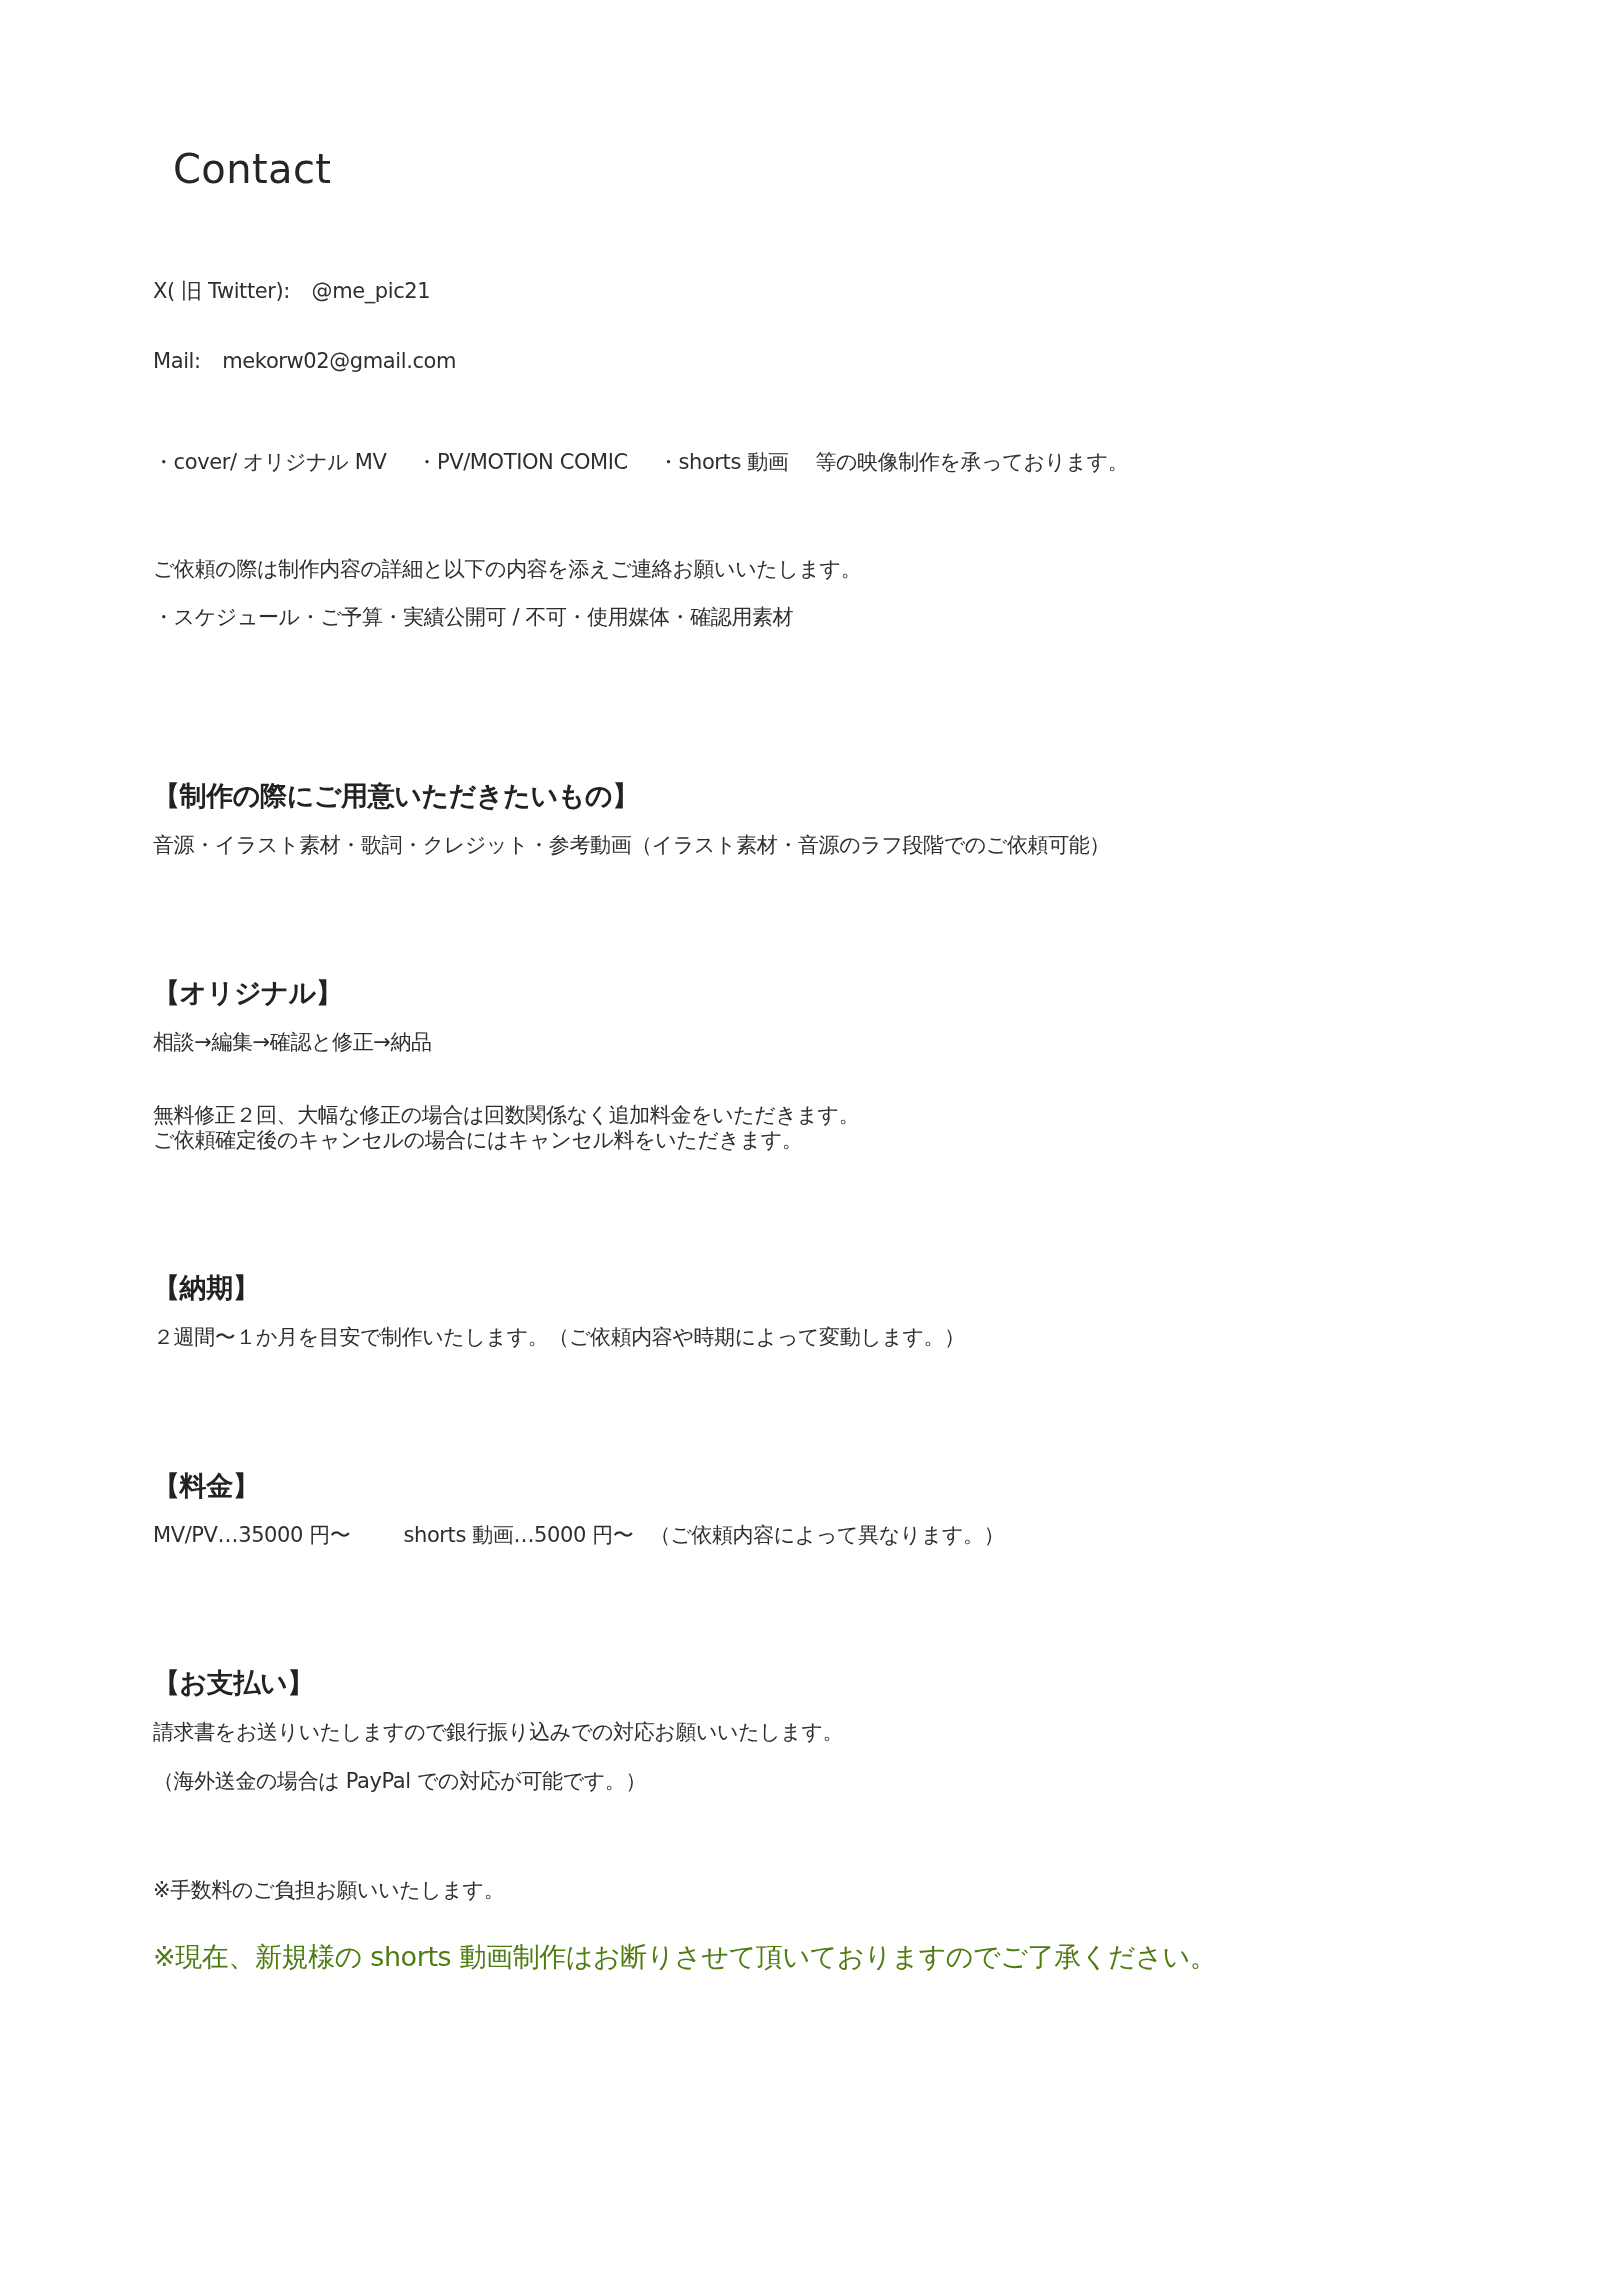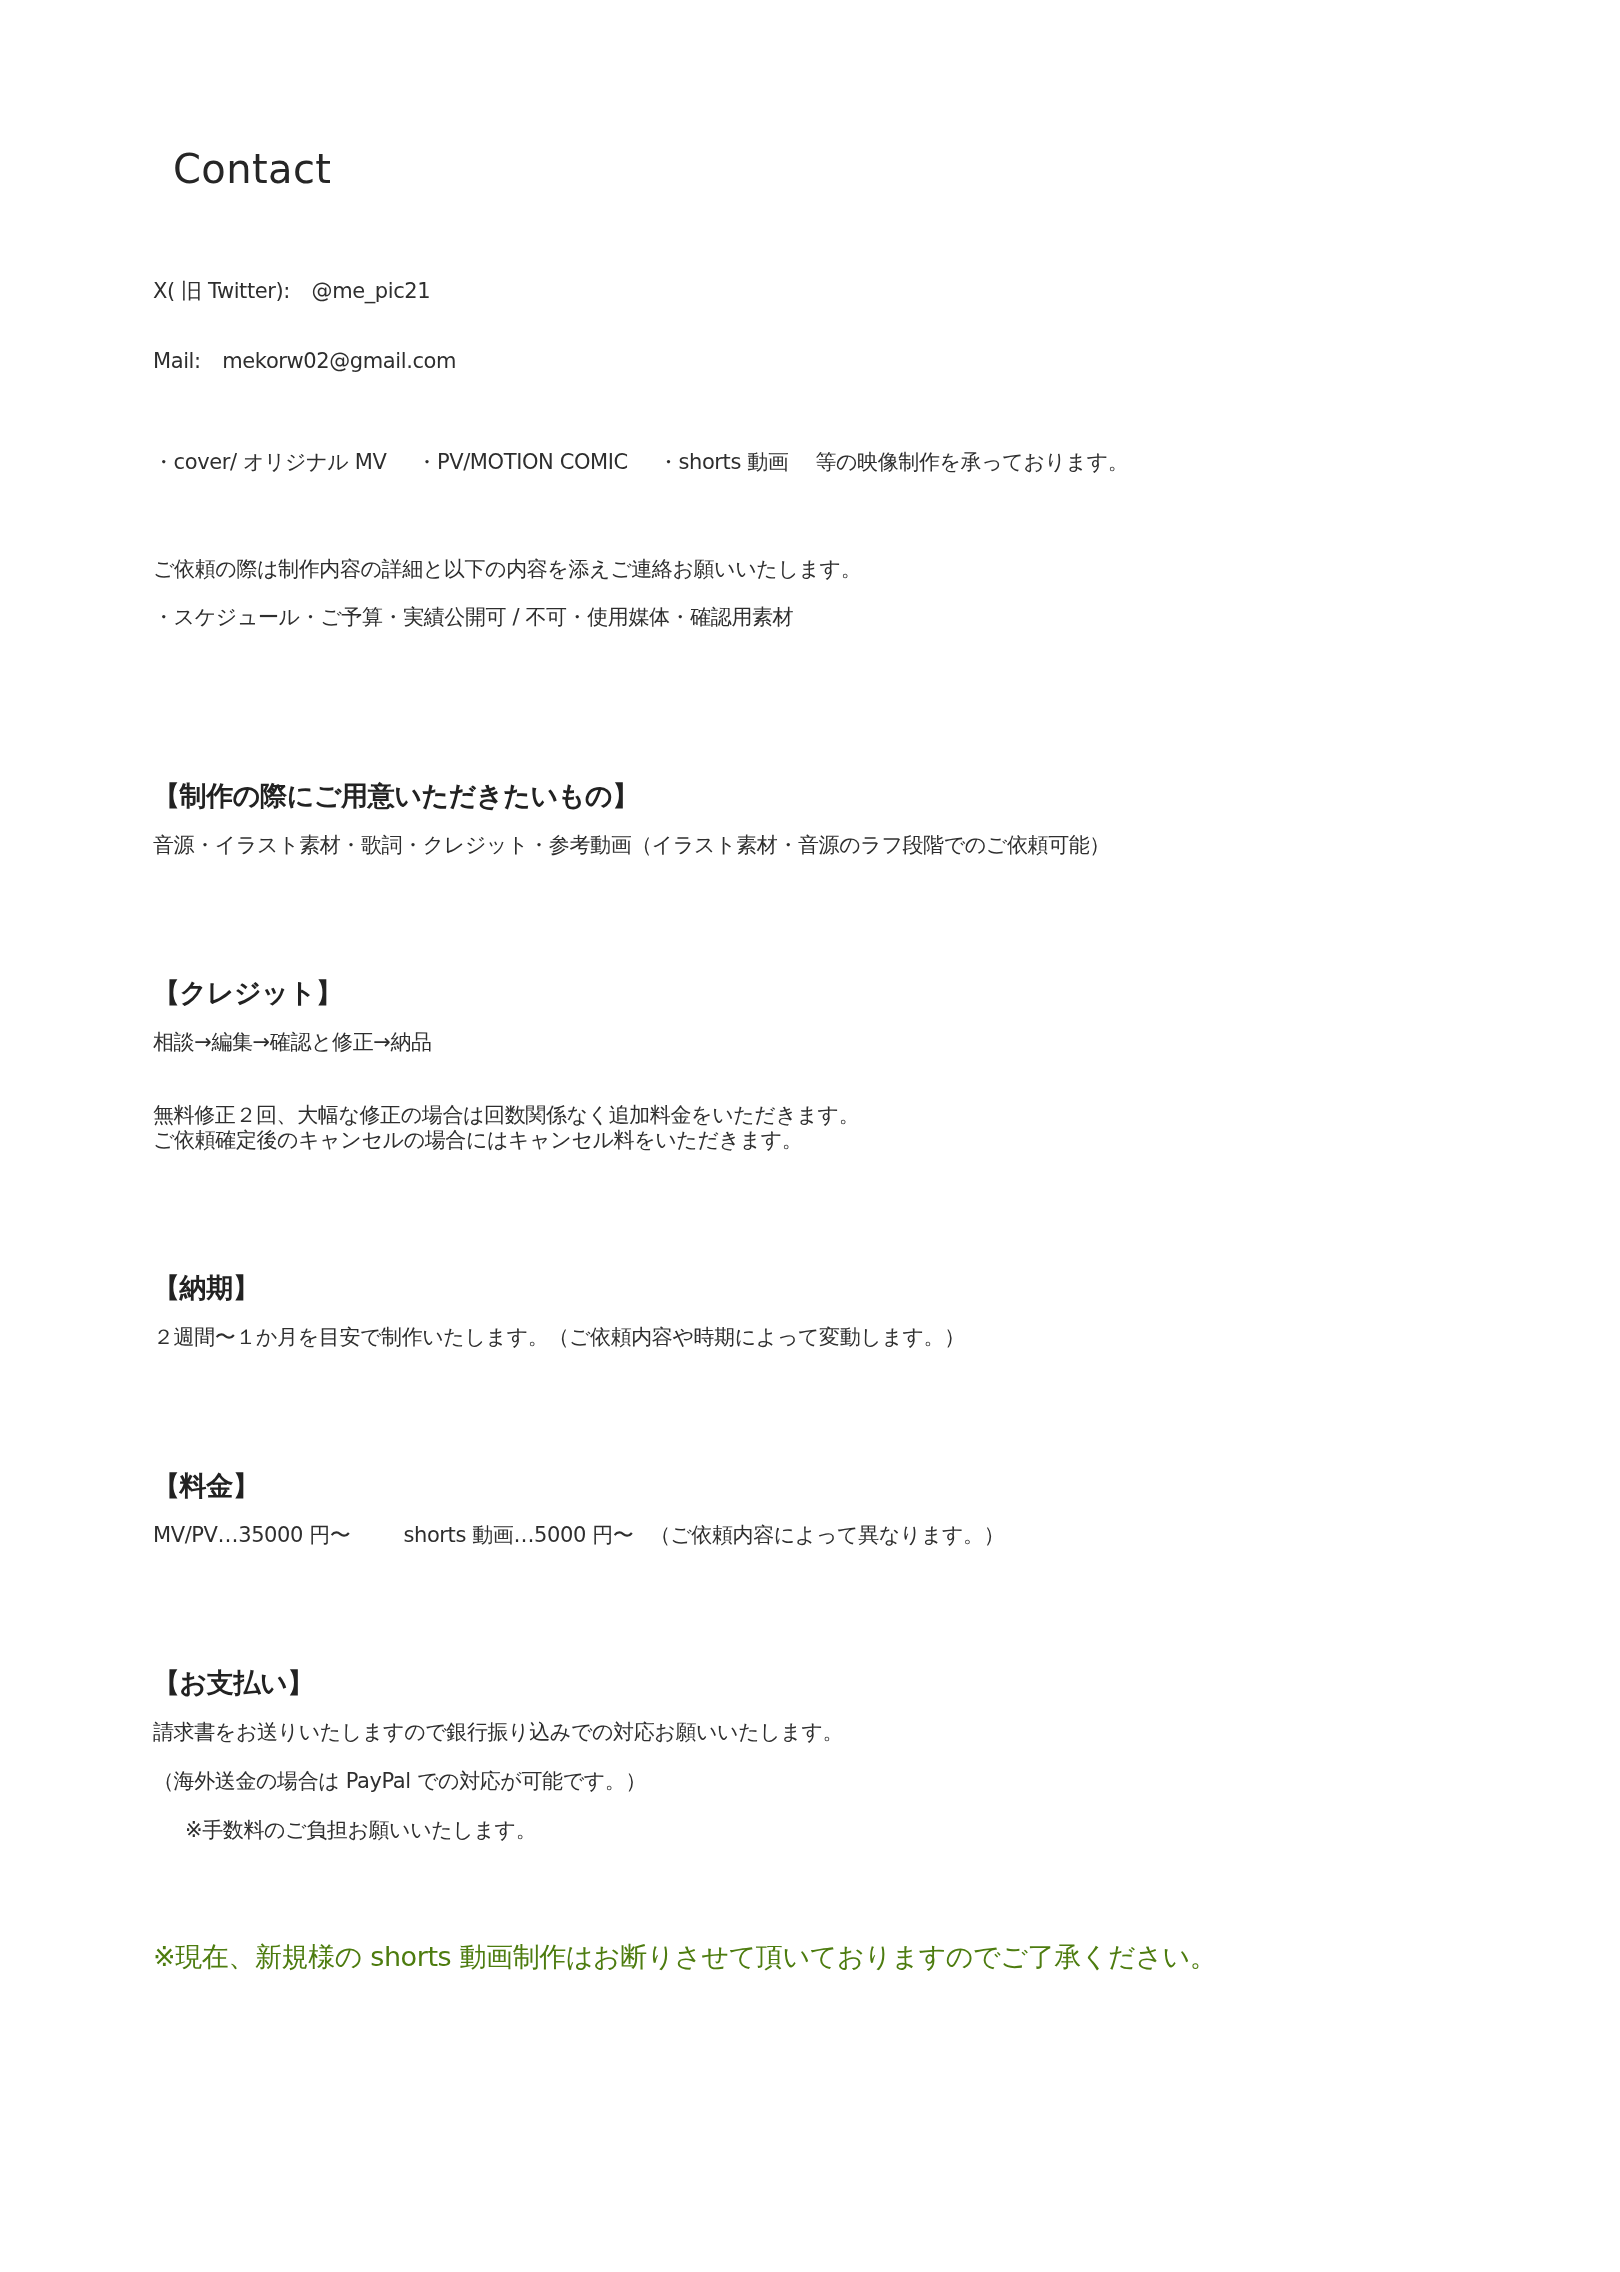--- a/index.html
+++ b/index.html
@@ -71,34 +71,34 @@
   <div class="abs line" style="top:444px;">
     <span>・cover/ オリジナル MV</span><span class="gap" style="width:30px;"></span><span>・PV/MOTION COMIC</span><span class="gap" style="width:30px;"></span><span>・shorts 動画</span><span class="gap" style="width:27px;"></span><span>等の映像制作を承っております。</span>
   </div>
 
   <div class="abs line" style="top:551px;">ご依頼の際は制作内容の詳細と以下の内容を添えご連絡お願いいたします。</div>
   <div class="abs line" style="top:599px;">・スケジュール・ご予算・実績公開可 / 不可・使用媒体・確認用素材</div>
 
   <div class="abs heading" style="top:778px;">【制作の際にご用意いただきたいもの】</div>
   <div class="abs line" style="top:827px;">音源・イラスト素材・歌詞・クレジット・参考動画（イラスト素材・音源のラフ段階でのご依頼可能）</div>
 
-  <div class="abs heading" style="top:975px;">【クレジット】</div>
+  <div class="abs heading" style="top:975px;">【オリジナル】</div>
   <div class="abs line" style="top:1024px;">相談→編集→確認と修正→納品</div>
   <div class="abs line" style="top:1073px;margin-top:24px;">無料修正２回、大幅な修正の場合は回数関係なく追加料金をいただきます。</div>
   <div class="abs line" style="top:1122px;">ご依頼確定後のキャンセルの場合にはキャンセル料をいただきます。</div>
 
   <div class="abs heading" style="top:1270px;">【納期】</div>
   <div class="abs line" style="top:1319px;">２週間〜１か月を目安で制作いたします。（ご依頼内容や時期によって変動します。）</div>
 
   <div class="abs heading" style="top:1468px;">【料金】</div>
   <div class="abs line" style="top:1517px;">
     <span>MV/PV…35000 円〜</span><span class="gap" style="width:53px;"></span><span>shorts 動画…5000 円〜</span><span class="gap" style="width:16.3px;"></span><span>（ご依頼内容によって異なります。）</span>
   </div>
 
   <div class="abs heading" style="top:1665px;">【お支払い】</div>
   <div class="abs line" style="top:1714px;">請求書をお送りいたしますので銀行振り込みでの対応お願いいたします。</div>
   <div class="abs line" style="top:1763px;">（海外送金の場合は PayPal での対応が可能です。）</div>
-  <div class="abs line" style="top:1812px;margin-left:32px;">※手数料のご負担お願いいたします。</div>
+  <div class="abs line" style="top:1872px;">※手数料のご負担お願いいたします。</div>
 
   <div class="abs notice" style="top:1939px;">※現在、新規様の shorts 動画制作はお断りさせて頂いておりますのでご了承ください。</div>
 
 </div>
 
 
 </body></html>

